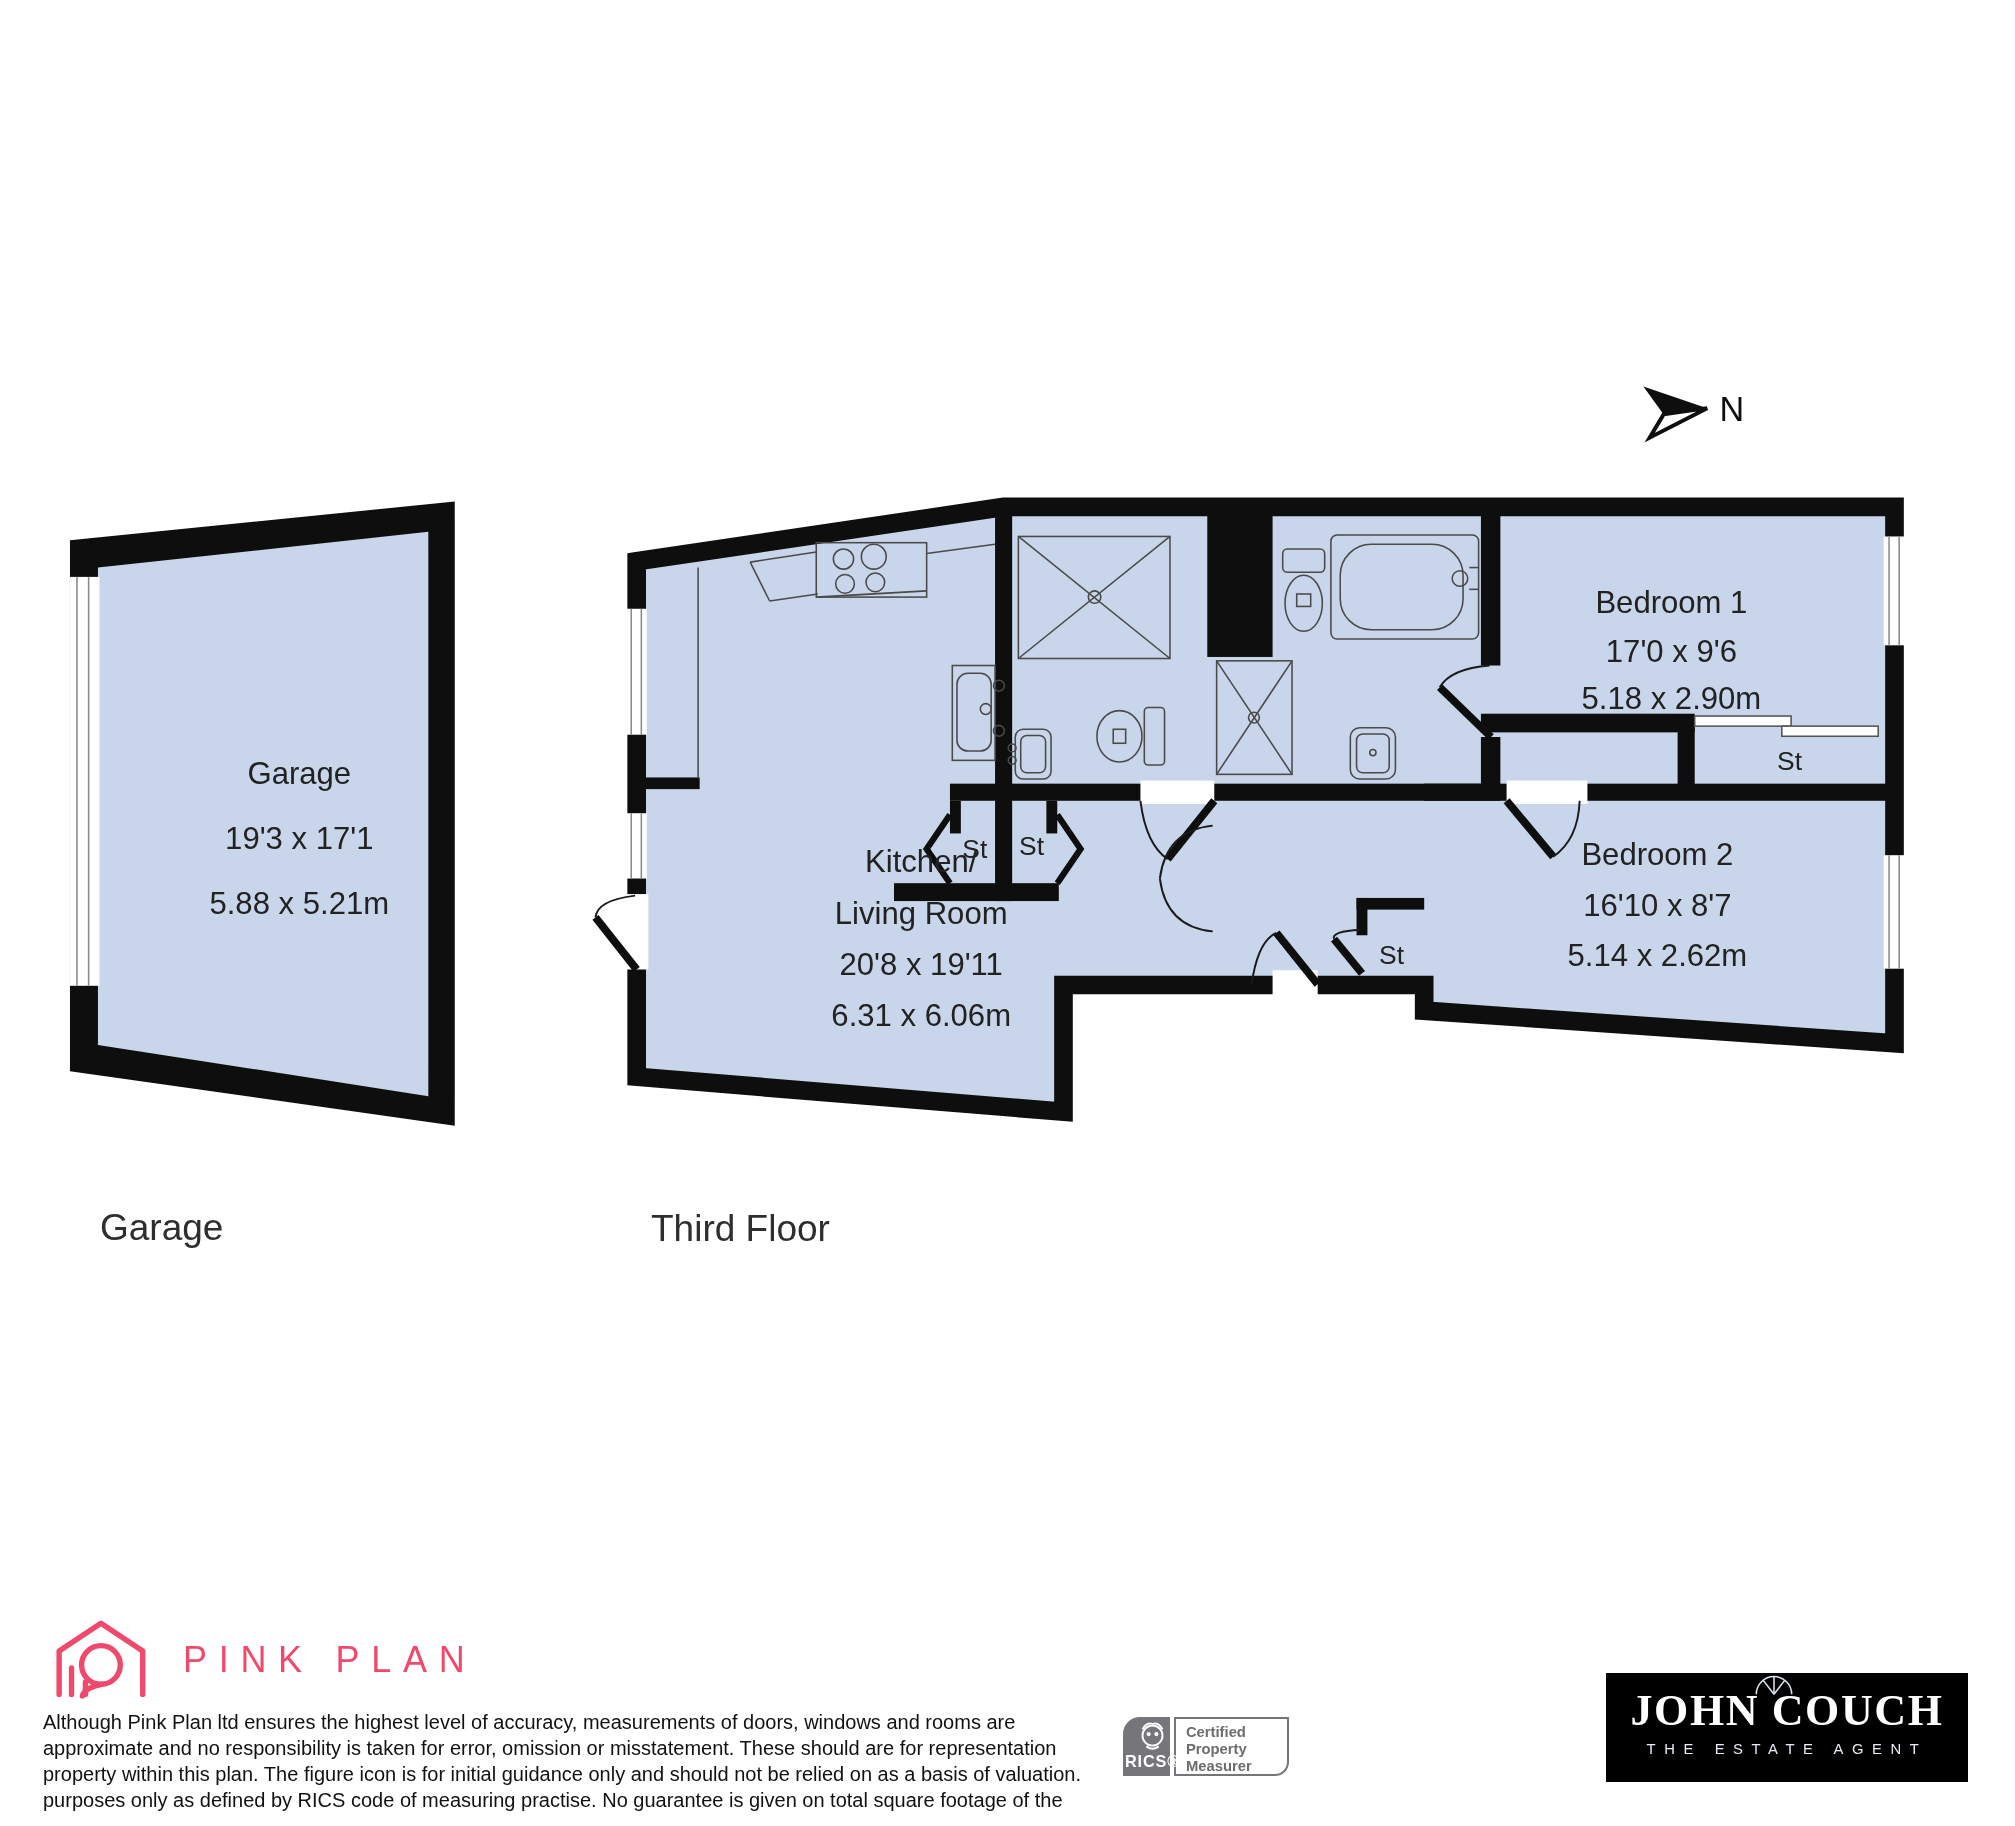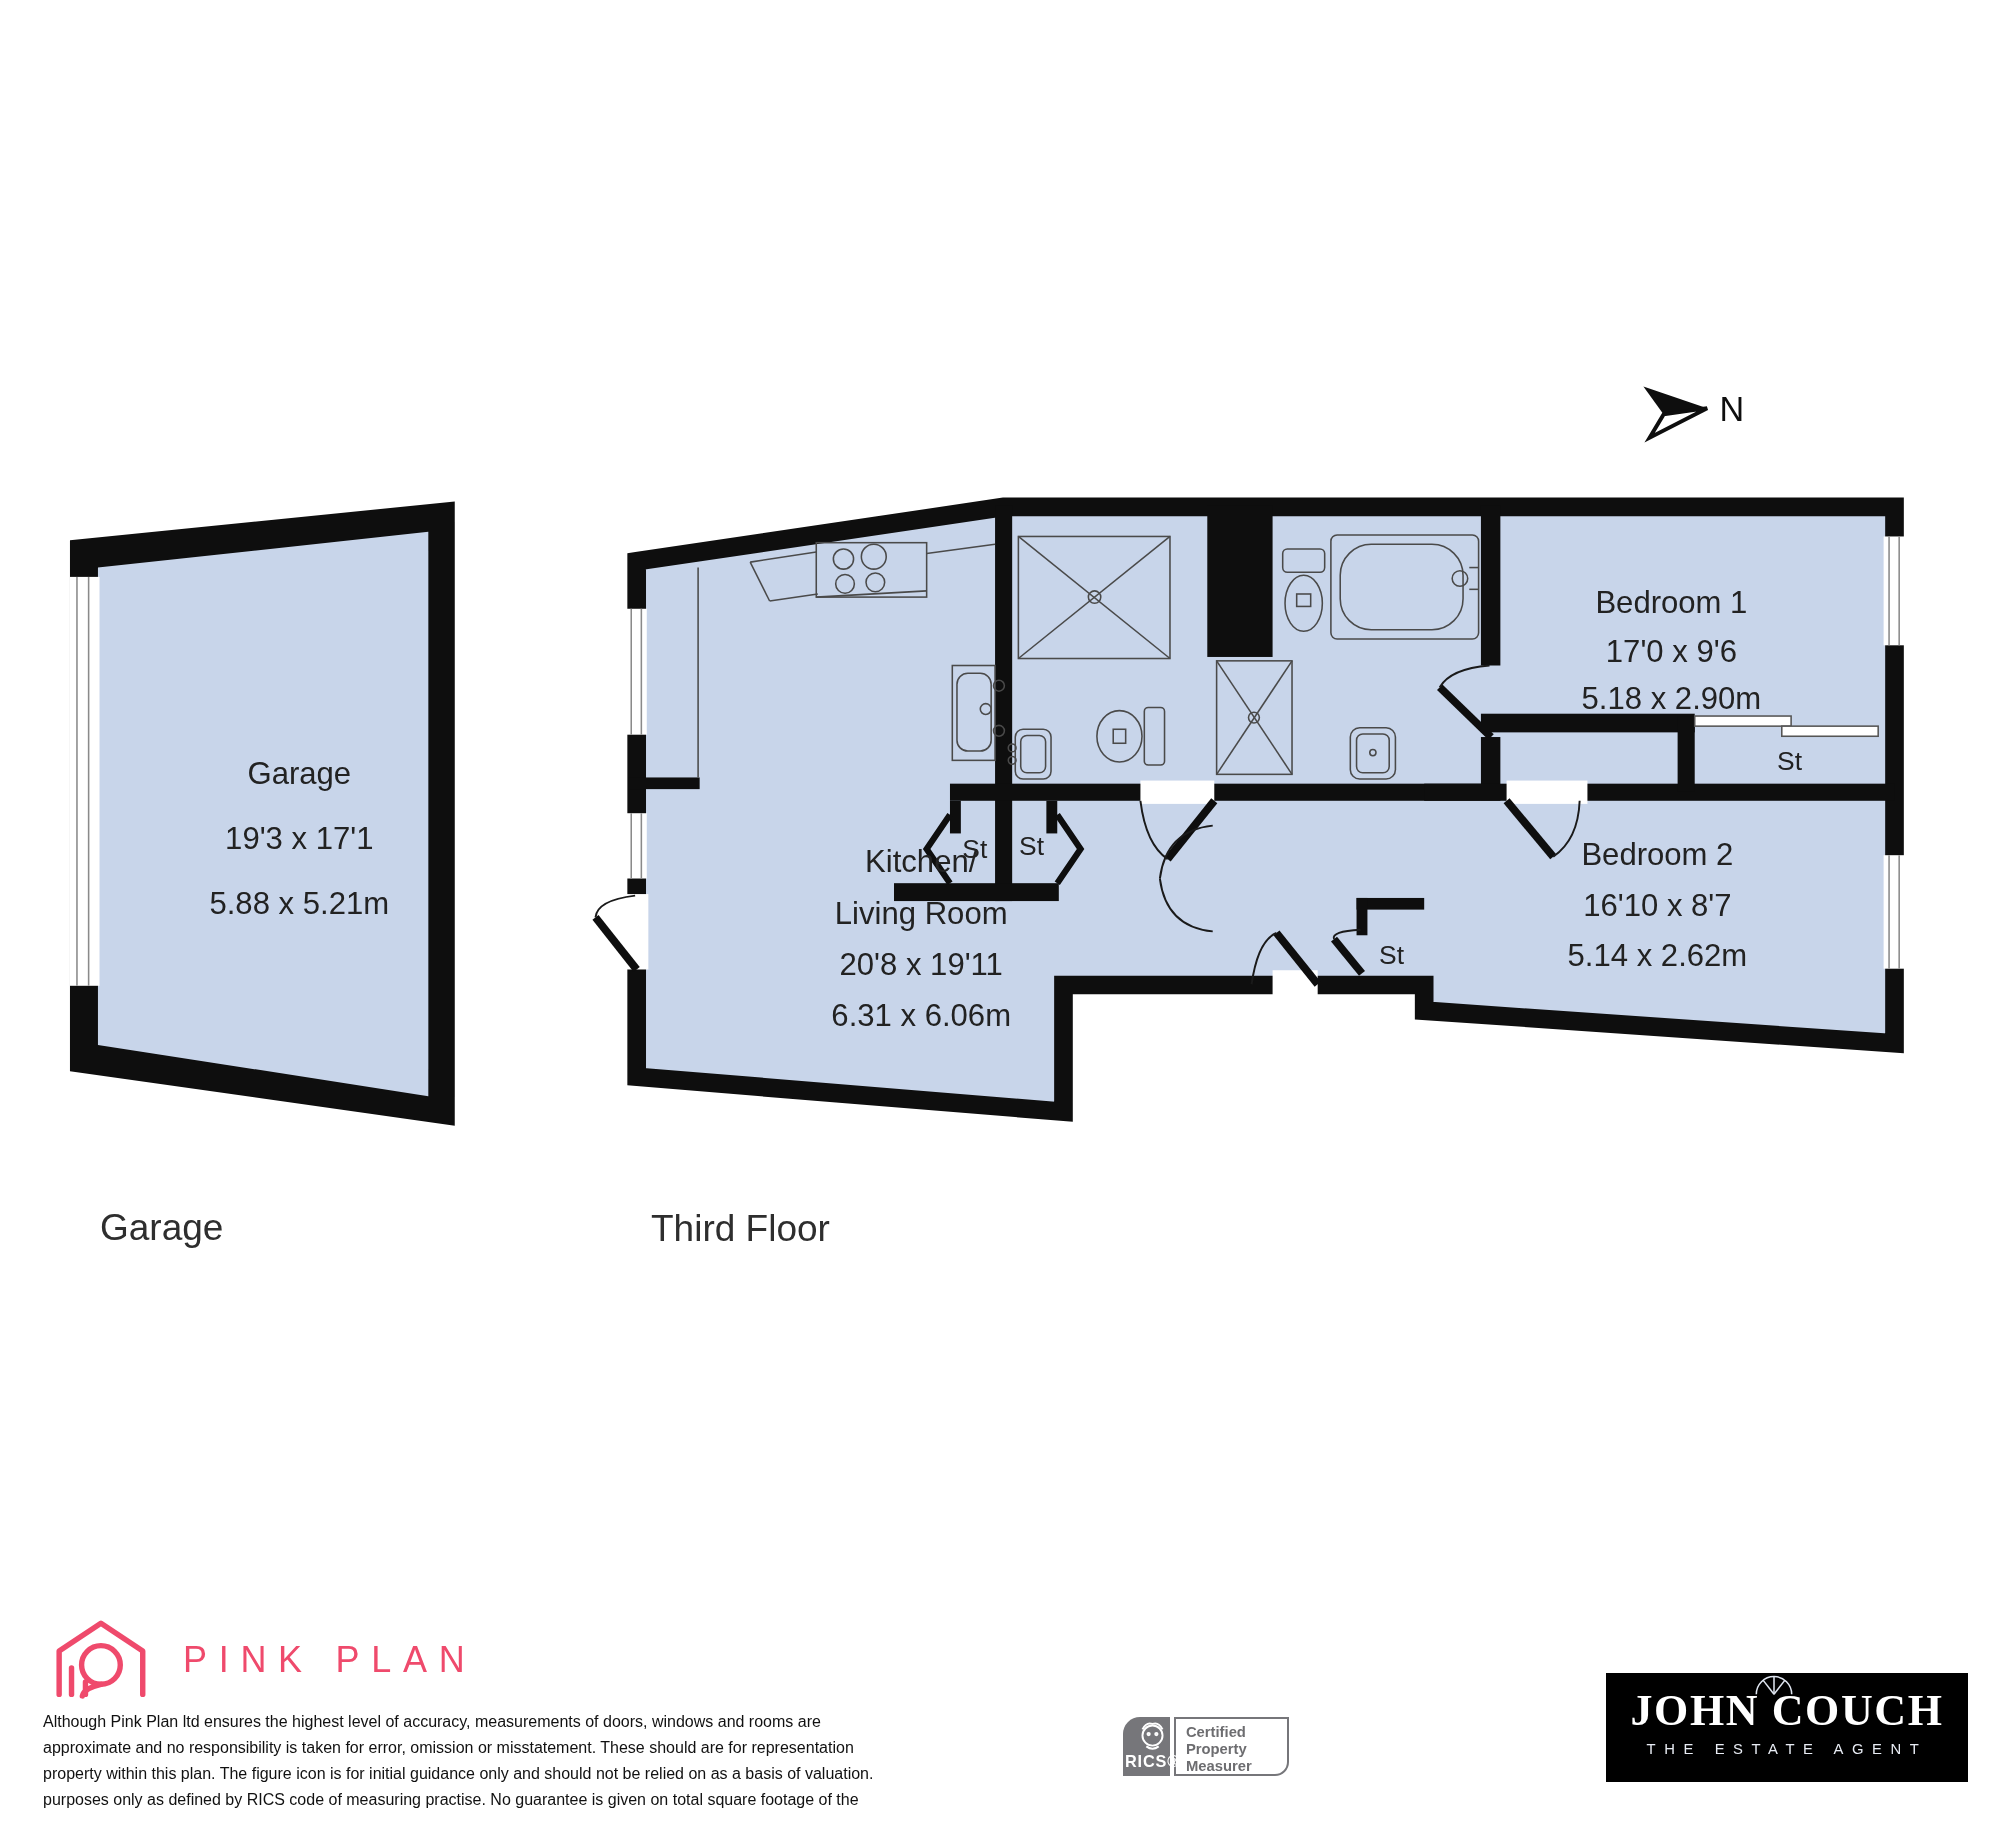--- a/index.html
+++ b/index.html
@@ -4,21 +4,21 @@
 <style>
   html,body{margin:0;padding:0;background:#ffffff;}
   .page{position:relative;width:2015px;height:1827px;background:#ffffff;overflow:hidden;
         font-family:"Liberation Sans",sans-serif;}
   .abs{position:absolute;}
   .title1{font-size:36px;font-weight:700;color:#0c0c0c;white-space:nowrap;transform:translateX(-50%);}
   .title2{font-size:33px;font-weight:300;color:#1c1c1c;white-space:nowrap;transform:translateX(-50%);letter-spacing:1.6px;}
   .floorlabel{font-size:37px;font-weight:300;color:#2e2e2e;white-space:nowrap;}
   svg text{font-family:"Liberation Sans",sans-serif;}
   .brand{font-size:36px;letter-spacing:11.7px;color:#ef4a6c;font-weight:400;white-space:nowrap;}
-  .disc{font-size:16px;line-height:26px;color:#111;white-space:nowrap;}
+  .disc{font-size:20px;line-height:26px;color:#111;white-space:nowrap;}
   .rics-sq{width:47px;height:59px;background:#76767a;border-radius:17px 0 0 0;}
   .rics-txt{position:absolute;left:0;bottom:4.7px;width:59px;text-align:center;color:#fff;
             font-size:16.3px;font-weight:700;letter-spacing:0.8px;}
   .rics-box{width:115px;height:59px;border:2.3px solid #76767a;border-radius:0 0 14px 0;box-sizing:border-box;
             padding:4.7px 0 0 10px;}
   .rics-box div{font-size:14.8px;font-weight:700;color:#6d6d70;line-height:17px;}
   .jc{width:362px;height:109px;background:#000000;}
   .jc-name{position:absolute;left:0;top:12.4px;width:362px;text-align:center;color:#ffffff;
            font-family:"Liberation Serif",serif;font-weight:700;font-size:44px;letter-spacing:1.6px;white-space:nowrap;}
   .jc-sub{position:absolute;left:0;top:68px;width:362px;text-align:center;color:#e8ecf4;

